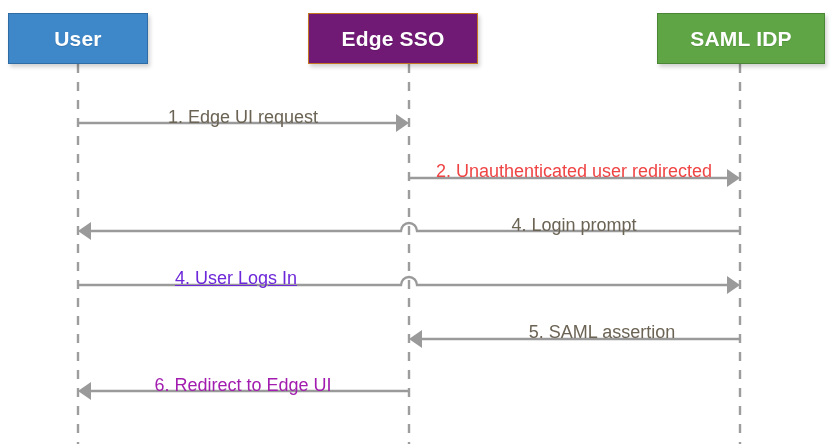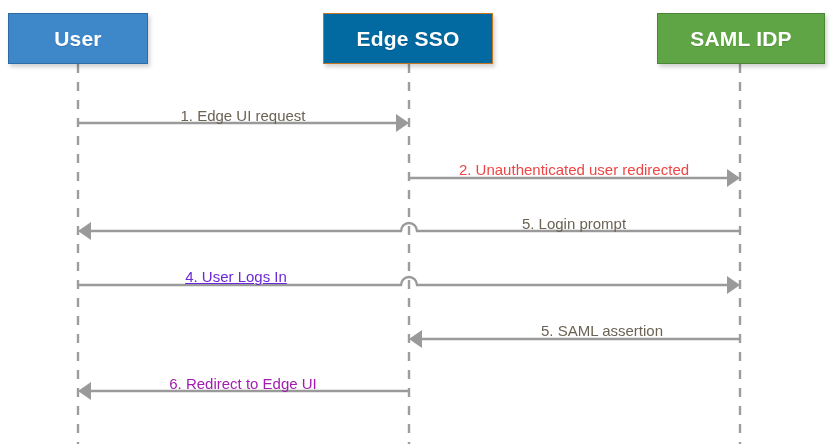--- a/index.html
+++ b/index.html
@@ -40,21 +40,21 @@
     font-weight: bold;
     font-size: 21px;
     letter-spacing: 0.2px;
     line-height: 1;
     white-space: nowrap;
     text-shadow: 0 1px 1px rgba(0,0,0,0.12);
   }
   .msg-label {
     position: absolute;
     color: #6b6354;
-    font-size: 15px;
+    font-size: 18px;
     white-space: nowrap;
     line-height: 1;
   }
   .msg-label.center { transform: translateX(-50%); }
 </style>
 </head>
 <body>
 
 <div id="diagram-root">
 
@@ -95,29 +95,29 @@
           <path d="M 91 391 L 409 391" fill="none" stroke="#9a9a9a" stroke-width="2.3" stroke-linecap="butt"></path>
           <polygon points="78,391 91,382 91,400" fill="#9a9a9a"></polygon>
         </g>
       </g>
   </svg>
 
   <div id="participants-layer">
       <div class="participant-box" style="left: 8px; top: 13px; width: 140px; height: 51px; background: rgb(62, 135, 200); border-color: rgb(47, 108, 163); text-align: center;">
         <span class="participant-label" style="color: rgb(255, 255, 255);">User</span>
       </div>
-      <div class="participant-box" style="left: 323px; top: 13px; width: 170px; height: 51px; background: #0369a1; border-color: rgb(195, 118, 31);">
+      <div class="participant-box" style="left: 308px; top: 13px; width: 170px; height: 51px; background: #701a75; border-color: rgb(195, 118, 31);">
         <span class="participant-label" style="color: rgb(255, 255, 255);">Edge SSO</span>
       </div>
       <div class="participant-box" style="left: 657px; top: 13px; width: 168px; height: 51px; background: rgb(95, 165, 69); border-color: rgb(75, 133, 54); text-align: right;">
         <span class="participant-label" style="color: rgb(255, 255, 255);">SAML IDP</span>
       </div>
     </div>
   <div id="labels-layer">
       <div class="msg-label center" style="left: 243px; top: 108px; color: rgb(107, 99, 84);">1. Edge UI request</div>
       <div class="msg-label center" style="left: 574px; top: 162px; color: #ef4444;">2. Unauthenticated user redirected</div>
-      <div class="msg-label center" style="left: 574px; top: 216px; color: rgb(107, 99, 84);">5. Login prompt</div>
+      <div class="msg-label center" style="left: 574px; top: 216px; color: rgb(107, 99, 84);">4. Login prompt</div>
       <div class="msg-label center" style="left: 236px; top: 269px; color: #6d28d9; text-decoration: underline;">4. User Logs In</div>
       <div class="msg-label center" style="left: 574px; top: 323px; color: rgb(107, 99, 84); margin-left: 28px;">5. SAML assertion</div>
       <div class="msg-label center" style="left: 243px; top: 376px; color: #a21caf;">6. Redirect to Edge UI</div>
     </div>
 
 </div>
 
 </body></html>

